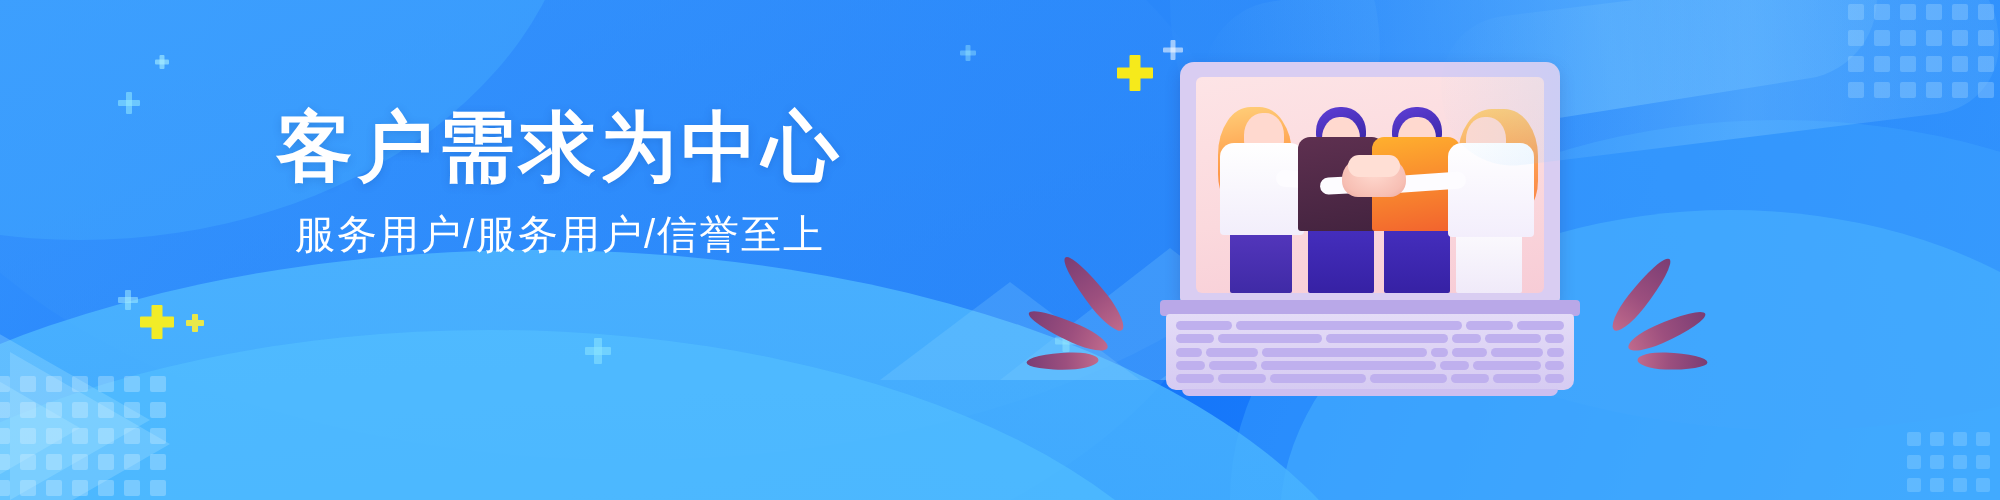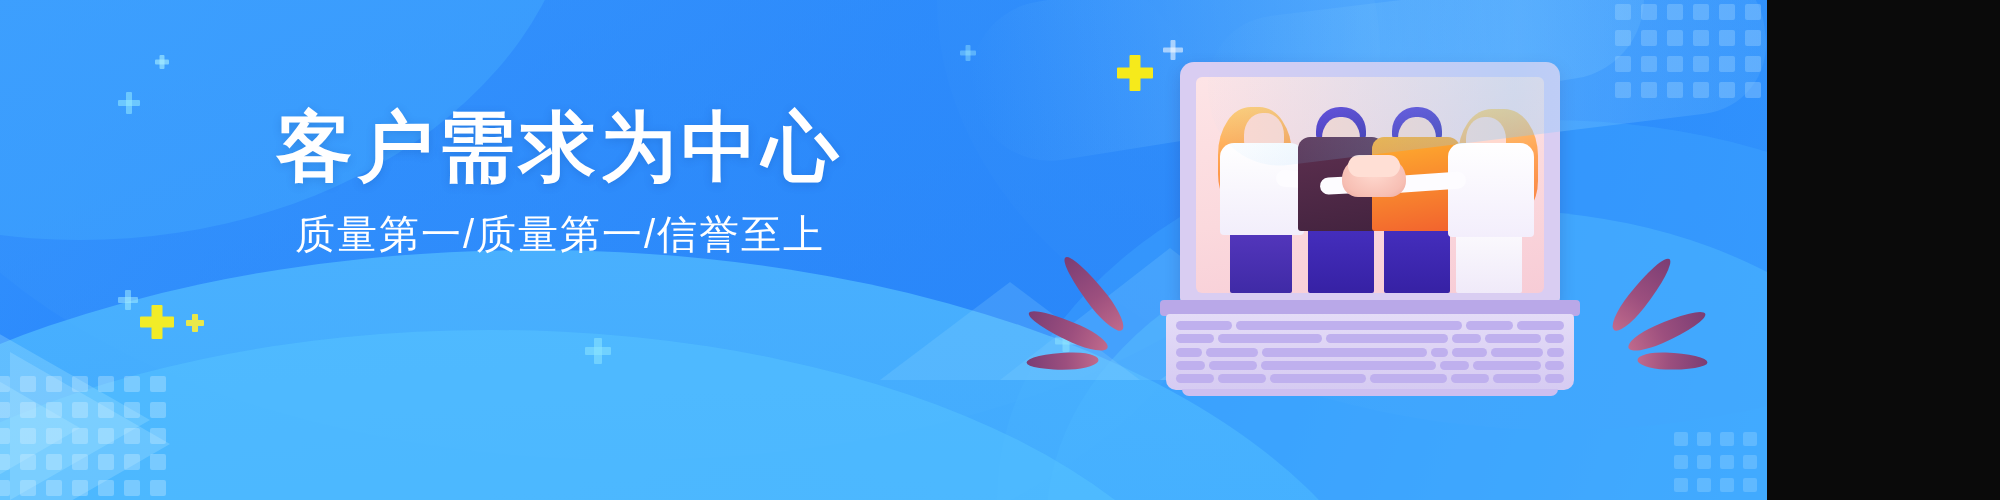--- a/index.html
+++ b/index.html
@@ -2,26 +2,25 @@
 <html><head>
 <meta charset="utf-8">
 <style>
   html, body {
     margin: 0;
     padding: 0;
     background: #0a0a0a;
   }
   #banner {
     position: relative;
-    width: 1732px;
+    width: 2000px;
     height: 500px;
     overflow: hidden;
     font-family: "Liberation Sans", "DejaVu Sans", sans-serif;
     background: linear-gradient(110deg, #2f8fff 0%, #1f7ffb 22%, #0f6ef7 48%, #1b7efc 72%, #2f96ff 100%);
-    padding-left: 35px;
   }
 
   
   .bg-layer { position: absolute; pointer-events: none; }
 
   .wave-deep-top {
     left: -120px; top: -360px;
     width: 1500px; height: 820px;
     border-radius: 50%;
     background: linear-gradient(140deg, #3a9bff 0%, #2f8dfb 60%, #2a86f8 100%);
@@ -338,21 +337,21 @@
   <div class="plus plus-yellow-2"></div>
   <div class="plus plus-yellow-3"></div>
   <div class="plus plus-cyan-4"></div>
   <div class="plus plus-cyan-6"></div>
   <div class="plus plus-yellow-1"></div>
   <div class="plus plus-white-1"></div>
   <div class="plus plus-cyan-5"></div>
 
   <div id="text-block">
     <h1 id="headline">客户需求为中心</h1>
-    <p id="subheadline">质量第一/质量第一/信誉至上</p>
+    <p id="subheadline">服务用户/服务用户/信誉至上</p>
   </div>
 
   <div id="laptop">
 
     <div class="leaf" style="left:-48px; top:176px; width:20px; height:92px; transform:rotate(-38deg);"></div>
     <div class="leaf" style="left:-62px; top:200px; width:19px; height:86px; transform:rotate(-66deg);"></div>
     <div class="leaf" style="left:-70px; top:226px; width:17px; height:72px; transform:rotate(-92deg);"></div>
 
     <div class="leaf" style="right:-44px; top:178px; width:20px; height:90px; transform:rotate(38deg);"></div>
     <div class="leaf" style="right:-58px; top:202px; width:19px; height:84px; transform:rotate(66deg);"></div>

